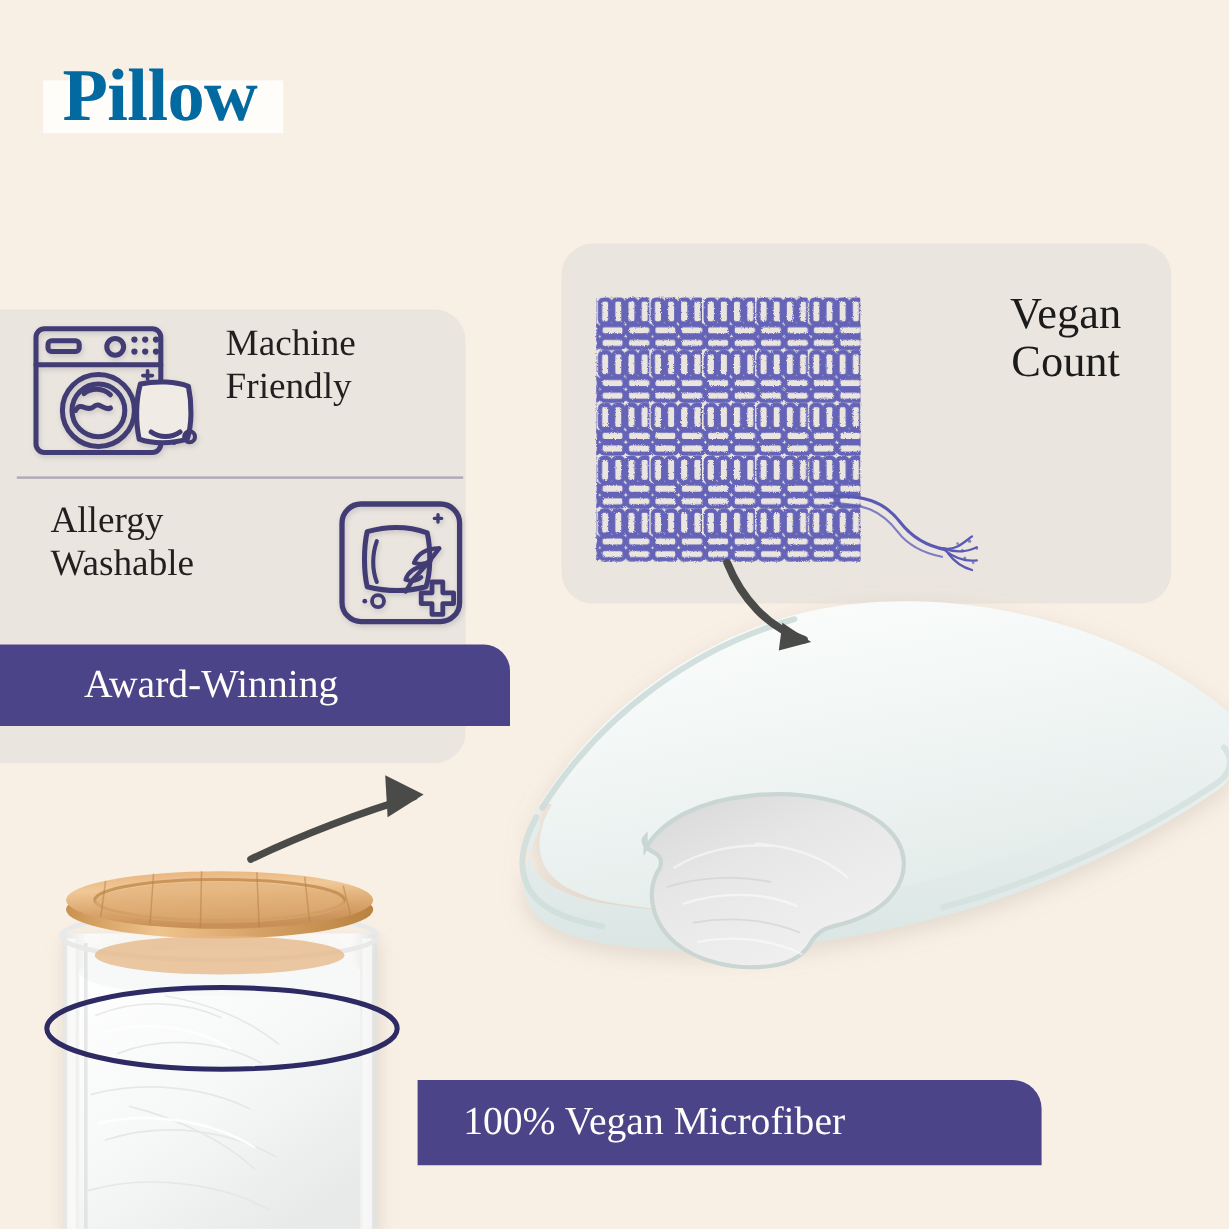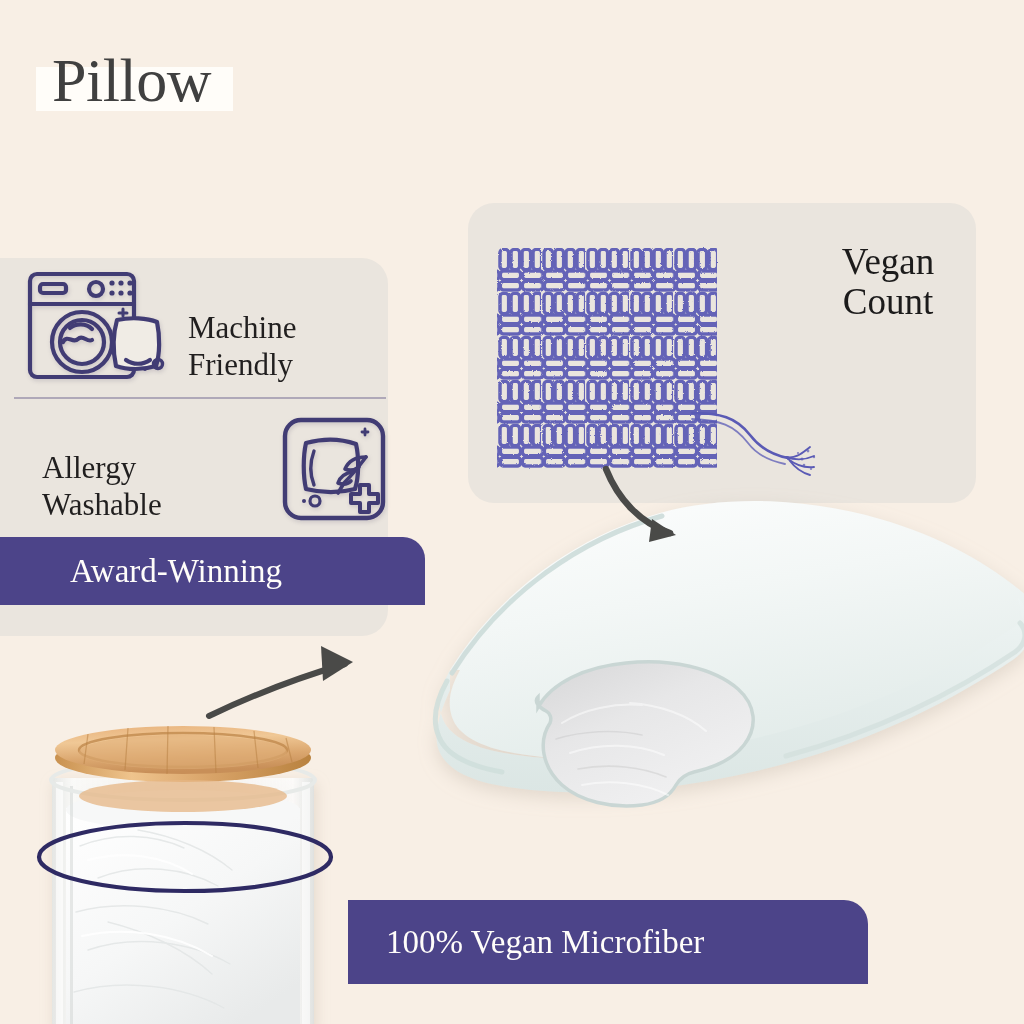--- a/index.html
+++ b/index.html
@@ -52,22 +52,22 @@
     bottom: 2px;
     height: 44px;
     background: #fffdf9;
     z-index: 0;
   }
   .headline-line2 {
     position: relative;
     z-index: 1;
     font-size: 62px;
     line-height: 1.05;
-    color: #404040;
-    font-weight: 400;
+    color: #0369a1;
+    font-weight: 700;
     letter-spacing: -0.5px;
     white-space: nowrap;
   }
 
   
   .panel-left {
     position: absolute;
     left: -60px;
     top: 258px;
     width: 448px;
@@ -82,21 +82,21 @@
     width: 508px;
     height: 300px;
     background: #eae5de;
     border-radius: 26px;
   }
 
   
   .feature-row {
     position: absolute;
     display: flex;
-    align-items: flex-end;
+    align-items: flex-start;
   }
   .feature-machine {
     left: 18px;
     top: 268px;
     width: 370px;
     gap: 10px;
   }
   .feature-allergy {
     left: 18px;
     top: 415px;
@@ -139,21 +139,21 @@
     height: 68px;
     border-radius: 0 22px 0 0;
     padding-left: 110px;
     font-size: 33px;
     font-weight: 400;
   }
   .banner-vegan {
     left: 348px;
     top: 900px;
     width: 520px;
-    height: 84px;
+    height: 71px;
     border-radius: 0 24px 0 0;
     padding-left: 38px;
     font-size: 33px;
     font-weight: 400;
   }
 
   
   .tc-block {
     position: absolute;
     left: 800px;

